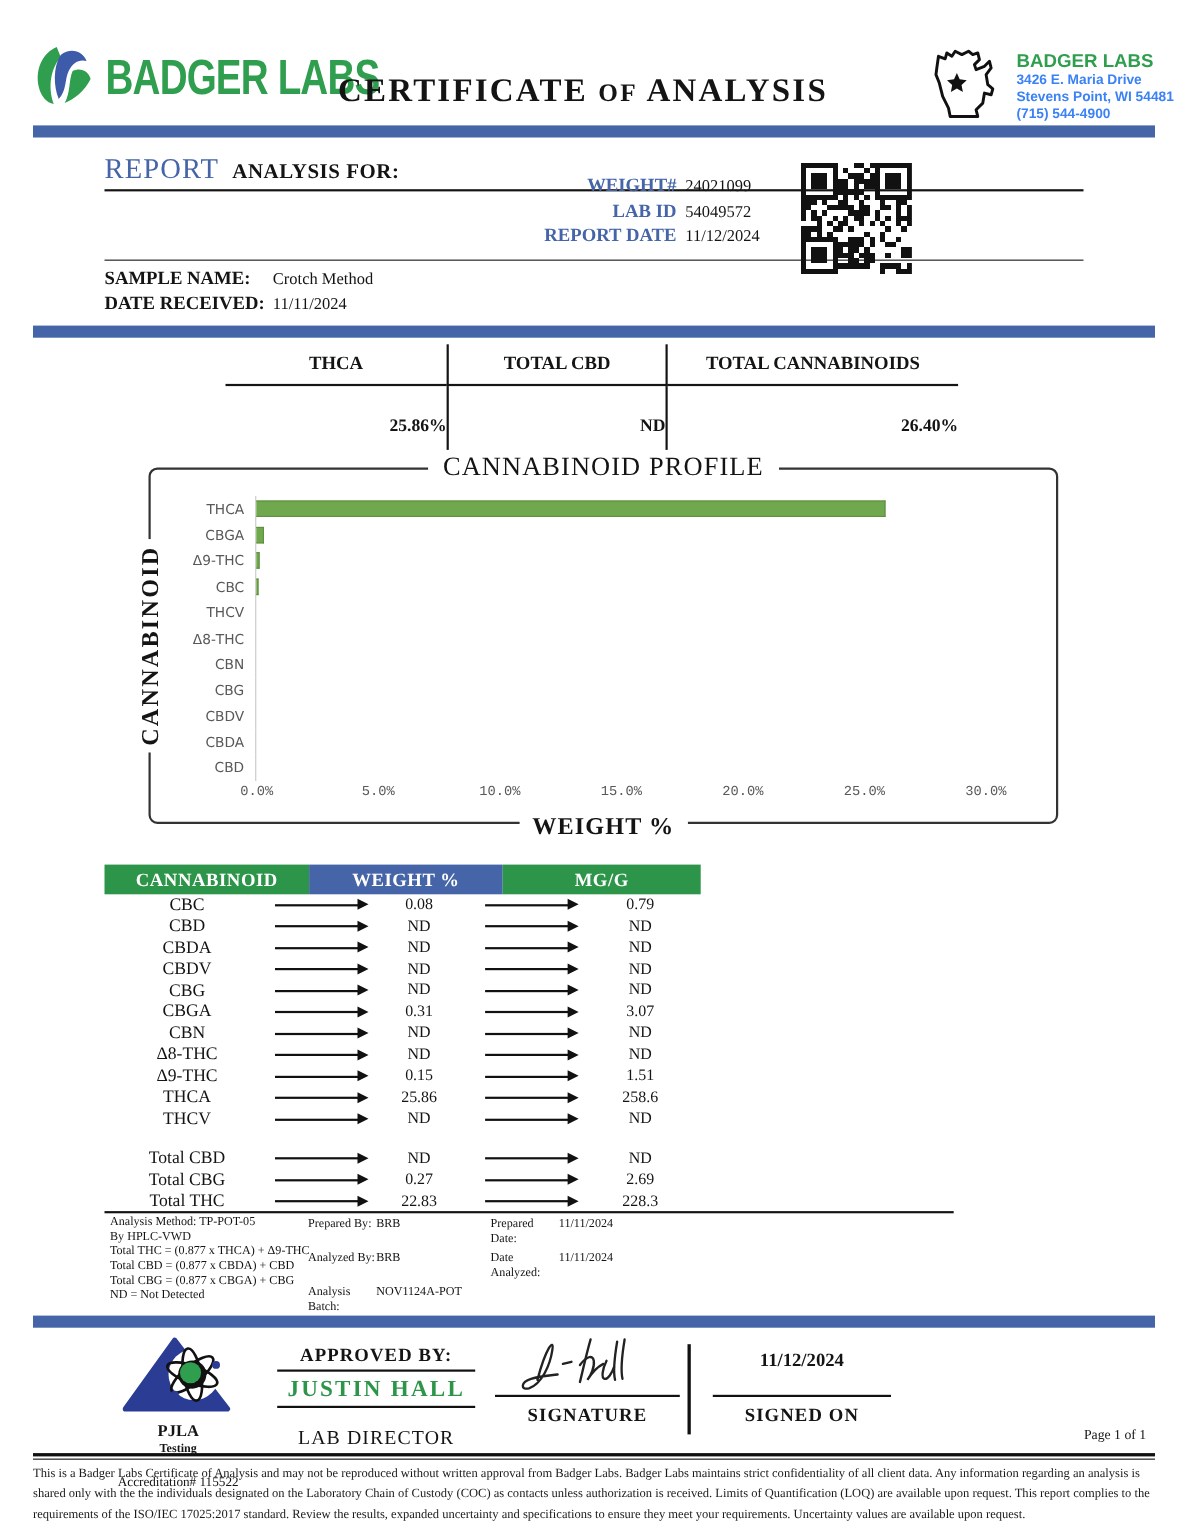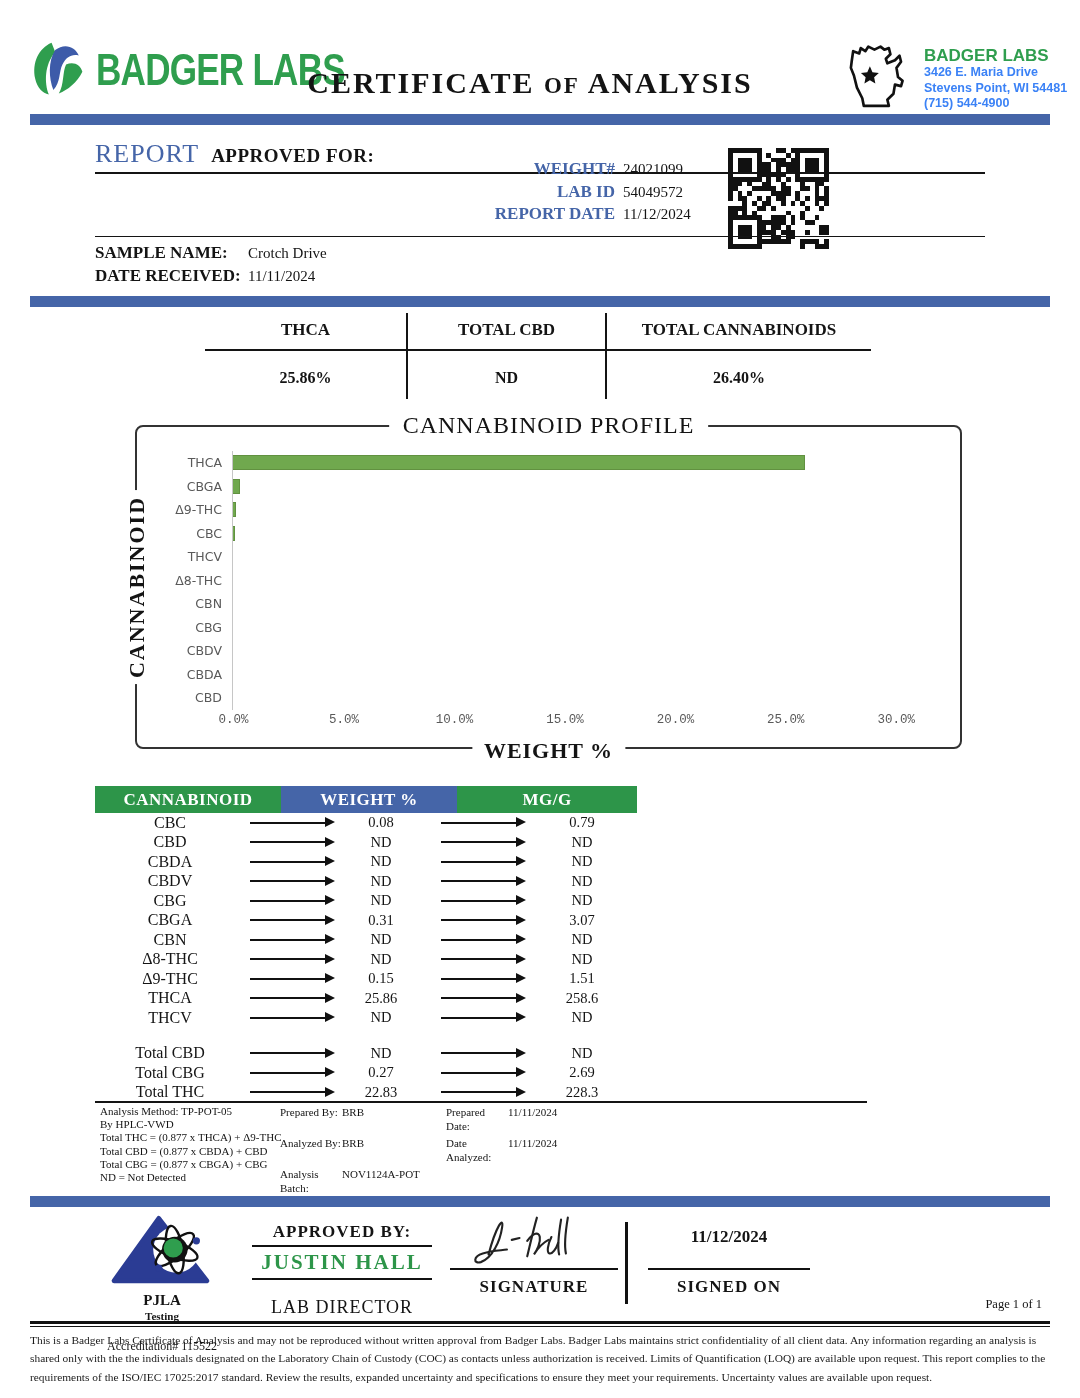--- a/index.html
+++ b/index.html
@@ -33,21 +33,21 @@
   .rf-value{font-size:15px;}
   .qr{position:absolute;left:728px;top:148px;width:101px;height:101px;}
   .thin-line{position:absolute;left:95px;top:236px;width:890px;border-top:1.5px solid var(--ink);}
   .sample-block{position:absolute;left:95px;top:243px;}
   .sb-row{display:grid;grid-template-columns:153px auto;height:22.5px;align-items:baseline;}
   .sb-label{font-weight:bold;font-size:17px;}
   .sb-value{font-size:15px;}
   
   .summary{position:absolute;left:205px;top:313px;display:grid;grid-template-columns:201px 201px 264px;}
   .sum-h{font-weight:bold;font-size:17px;text-align:center;padding:7px 0 9px;border-bottom:2px solid var(--ink);}
-  .sum-v{font-weight:bold;font-size:16px;text-align:center;padding:18px 0 12px;}
+  .sum-v{font-weight:bold;font-size:16px;text-align:right;padding:28px 0 12px;}
   .mid{border-left:2px solid var(--ink);border-right:2px solid var(--ink);}
   
   .chart-box{position:absolute;left:135px;top:425px;width:823px;height:320px;
              border:2.5px solid #333;border-radius:8px;}
   .chart-title{position:absolute;top:-15px;left:50%;transform:translateX(-50%);background:#fff;
                padding:0 14px;font-weight:normal;font-size:24px;letter-spacing:1px;white-space:nowrap;}
   .chart-xtitle{position:absolute;bottom:-17px;left:50%;transform:translateX(-50%);background:#fff;
                 padding:0 12px;font-weight:bold;font-size:22px;letter-spacing:1px;white-space:nowrap;}
   .chart-ylab{position:absolute;left:0px;top:50%;transform:translate(-50%,-50%) rotate(-90deg);
               font-weight:bold;font-size:22px;letter-spacing:2px;white-space:nowrap;background:#fff;padding:0 6px;}
@@ -129,21 +129,21 @@
       <div class="lab-addr">3426 E. Maria Drive</div>
       <div class="lab-addr">Stevens Point, WI 54481</div>
       <div class="lab-addr">(715) 544-4900</div>
     </div>
   </div>
 
   <div class="hbar" style="top:114px;"></div>
 
   <div class="report-head">
     <span class="report-word">REPORT</span>
-    <span class="prepared-word">APPROVED FOR:</span>
+    <span class="prepared-word">ANALYSIS FOR:</span>
   </div>
 
   <div class="report-fields">
     <div class="rf-row">
       <span class="rf-label">WEIGHT#</span>
       <span class="rf-value">24021099</span>
     </div>
     <div class="rf-row">
       <span class="rf-label">LAB ID</span>
       <span class="rf-value">54049572</span>
@@ -399,21 +399,21 @@
       <rect x="18" y="20" width="1" height="1"></rect>
       <rect x="19" y="20" width="1" height="1"></rect>
       <rect x="20" y="20" width="1" height="1"></rect>
     </svg>
 
   <div class="thin-line"></div>
 
   <div class="sample-block">
     <div class="sb-row">
       <span class="sb-label">SAMPLE NAME:</span>
-      <span class="sb-value">Crotch Drive</span>
+      <span class="sb-value">Crotch Method</span>
     </div>
     <div class="sb-row">
       <span class="sb-label">DATE RECEIVED:</span>
       <span class="sb-value">11/11/2024</span>
     </div>
   </div>
 
   <div class="hbar" style="top:296px;"></div>
 
   <div class="summary">

